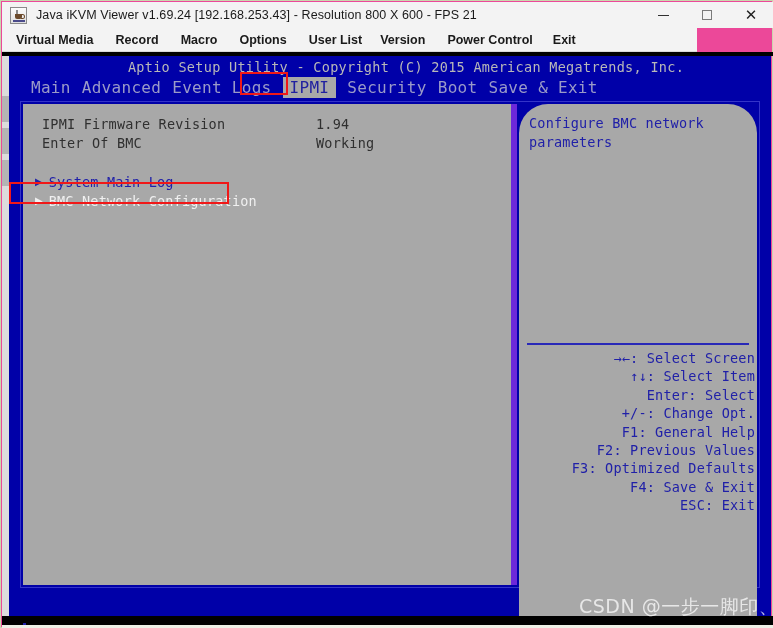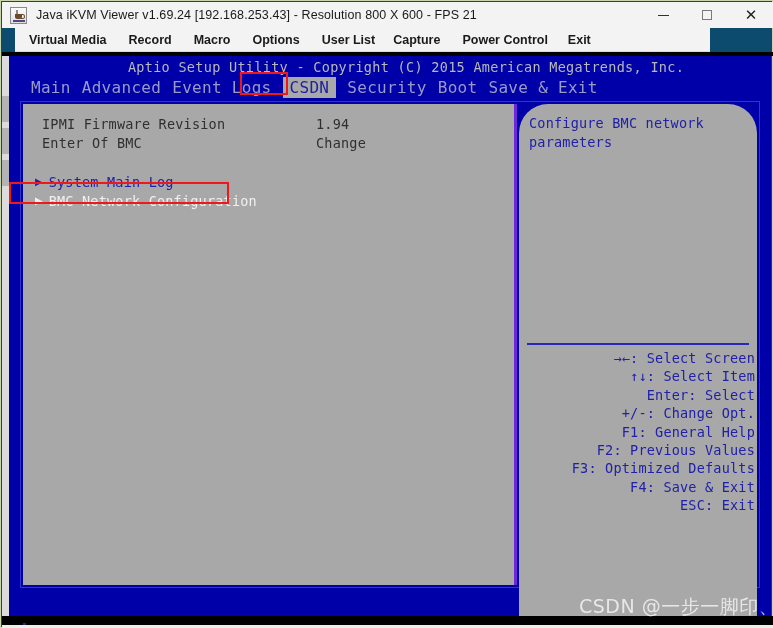--- a/index.html
+++ b/index.html
@@ -13,21 +13,21 @@
     overflow: hidden;
     font-family: "Liberation Sans", sans-serif;
   }
 
   
   #app-window {
     position: absolute;
     left: 0; top: 0;
     width: 773px;
     height: 628px;
-    background: #0c4a6e;
+    background: #ec4899;
     border: 1px solid #c9d6ad;
     box-sizing: border-box;
   }
 
   
   #titlebar {
     position: absolute;
     left: 1px; top: 1px;
     width: 771px;
     height: 26px;
@@ -112,21 +112,20 @@
   #menubar {
     position: absolute;
     left: 1px; top: 27px;
     width: 695px;
     height: 24px;
     background: #f3f3f3;
     display: flex;
     align-items: center;
     border-bottom: 1px solid #d9d9d9;
     box-sizing: border-box;
-    margin-left: 13px;
   }
   .menu-item {
     font-size: 12.5px;
     color: #1a1a1a;
     font-weight: bold;
     white-space: nowrap;
     padding: 2px 0px;
   }
 
   
@@ -189,21 +188,21 @@
     border: 1px solid #3434c8;
     box-sizing: border-box;
     background: #0000a8;
   }
   #panel-left {
     position: absolute;
     left: 2px; top: 2px;
     width: 494px;
     height: 481px;
     background: #a8a8a8;
-    border-right: 3px solid #6d28d9;
+    border-right: 6px solid #6d28d9;
     box-sizing: border-box;
     overflow: hidden;
   }
   #panel-right {
     position: absolute;
     left: 498px; top: 2px;
     width: 238px;
     height: 601px;
     background: #a8a8a8;
     overflow: hidden;
@@ -374,21 +373,21 @@
         </div>
     </div>
   </div>
 
   <div id="menubar">
     <div class="menu-item" style="margin-left:14px;">Virtual Media</div>
     <div class="menu-item" style="margin-left:22px;">Record</div>
     <div class="menu-item" style="margin-left:22px;">Macro</div>
     <div class="menu-item" style="margin-left:22px;">Options</div>
     <div class="menu-item" style="margin-left:22px;">User List</div>
-    <div class="menu-item" style="margin-left:18px;">Capture</div>
+    <div class="menu-item" style="margin-left:18px;">Version</div>
     <div class="menu-item" style="margin-left:22px;">Power Control</div>
     <div class="menu-item" style="margin-left:20px;">Exit</div>
   </div>
 
   <div id="blackstrip"></div>
 
   <div id="left-sliver">
     <div class="chunk" style="top:40px;height:26px;"></div>
     <div class="chunk" style="top:72px;height:26px;"></div>
     <div class="chunk" style="top:104px;height:26px;"></div>
@@ -398,38 +397,38 @@
 
     <div id="bios-title" class="mono">Aptio Setup Utility - Copyright (C) 2015 American Megatrends, Inc.</div>
 
     <div id="bios-tabs">
       <div class="bios-tab">Main</div>
       <div class="tabgap"></div>
       <div class="bios-tab">Advanced</div>
       <div class="tabgap"></div>
       <div class="bios-tab">Event Logs</div>
       <div class="tabgap"></div>
-      <div class="bios-tab selected">CSDN</div>
+      <div class="bios-tab selected">IPMI</div>
       <div class="tabgap"></div>
       <div class="bios-tab">Security</div>
       <div class="tabgap"></div>
       <div class="bios-tab">Boot</div>
       <div class="tabgap"></div>
       <div class="bios-tab">Save &amp; Exit</div>
     </div>
 
     <div id="panel-wrap">
 
       <div id="panel-left">
 
         <div class="info-row info-label mono" style="top:12px;">IPMI Firmware Revision</div>
         <div class="info-row info-value mono" style="top:12px;">1.94</div>
 
         <div class="info-row info-label mono" style="top:31px;">Enter Of BMC</div>
-        <div class="info-row info-value mono" style="top:31px;">Change</div>
+        <div class="info-row info-value mono" style="top:31px;">Working</div>
 
         <div class="nav-item unselected" style="top:69px;">
           <span class="nav-arrow">▶</span>
           <span class="nav-text mono">System Main Log</span>
         </div>
 
         <div class="nav-item selected" style="top:88px;">
           <span class="nav-arrow">▶</span>
           <span class="nav-text mono">BMC Network Configuration</span>
         </div>

